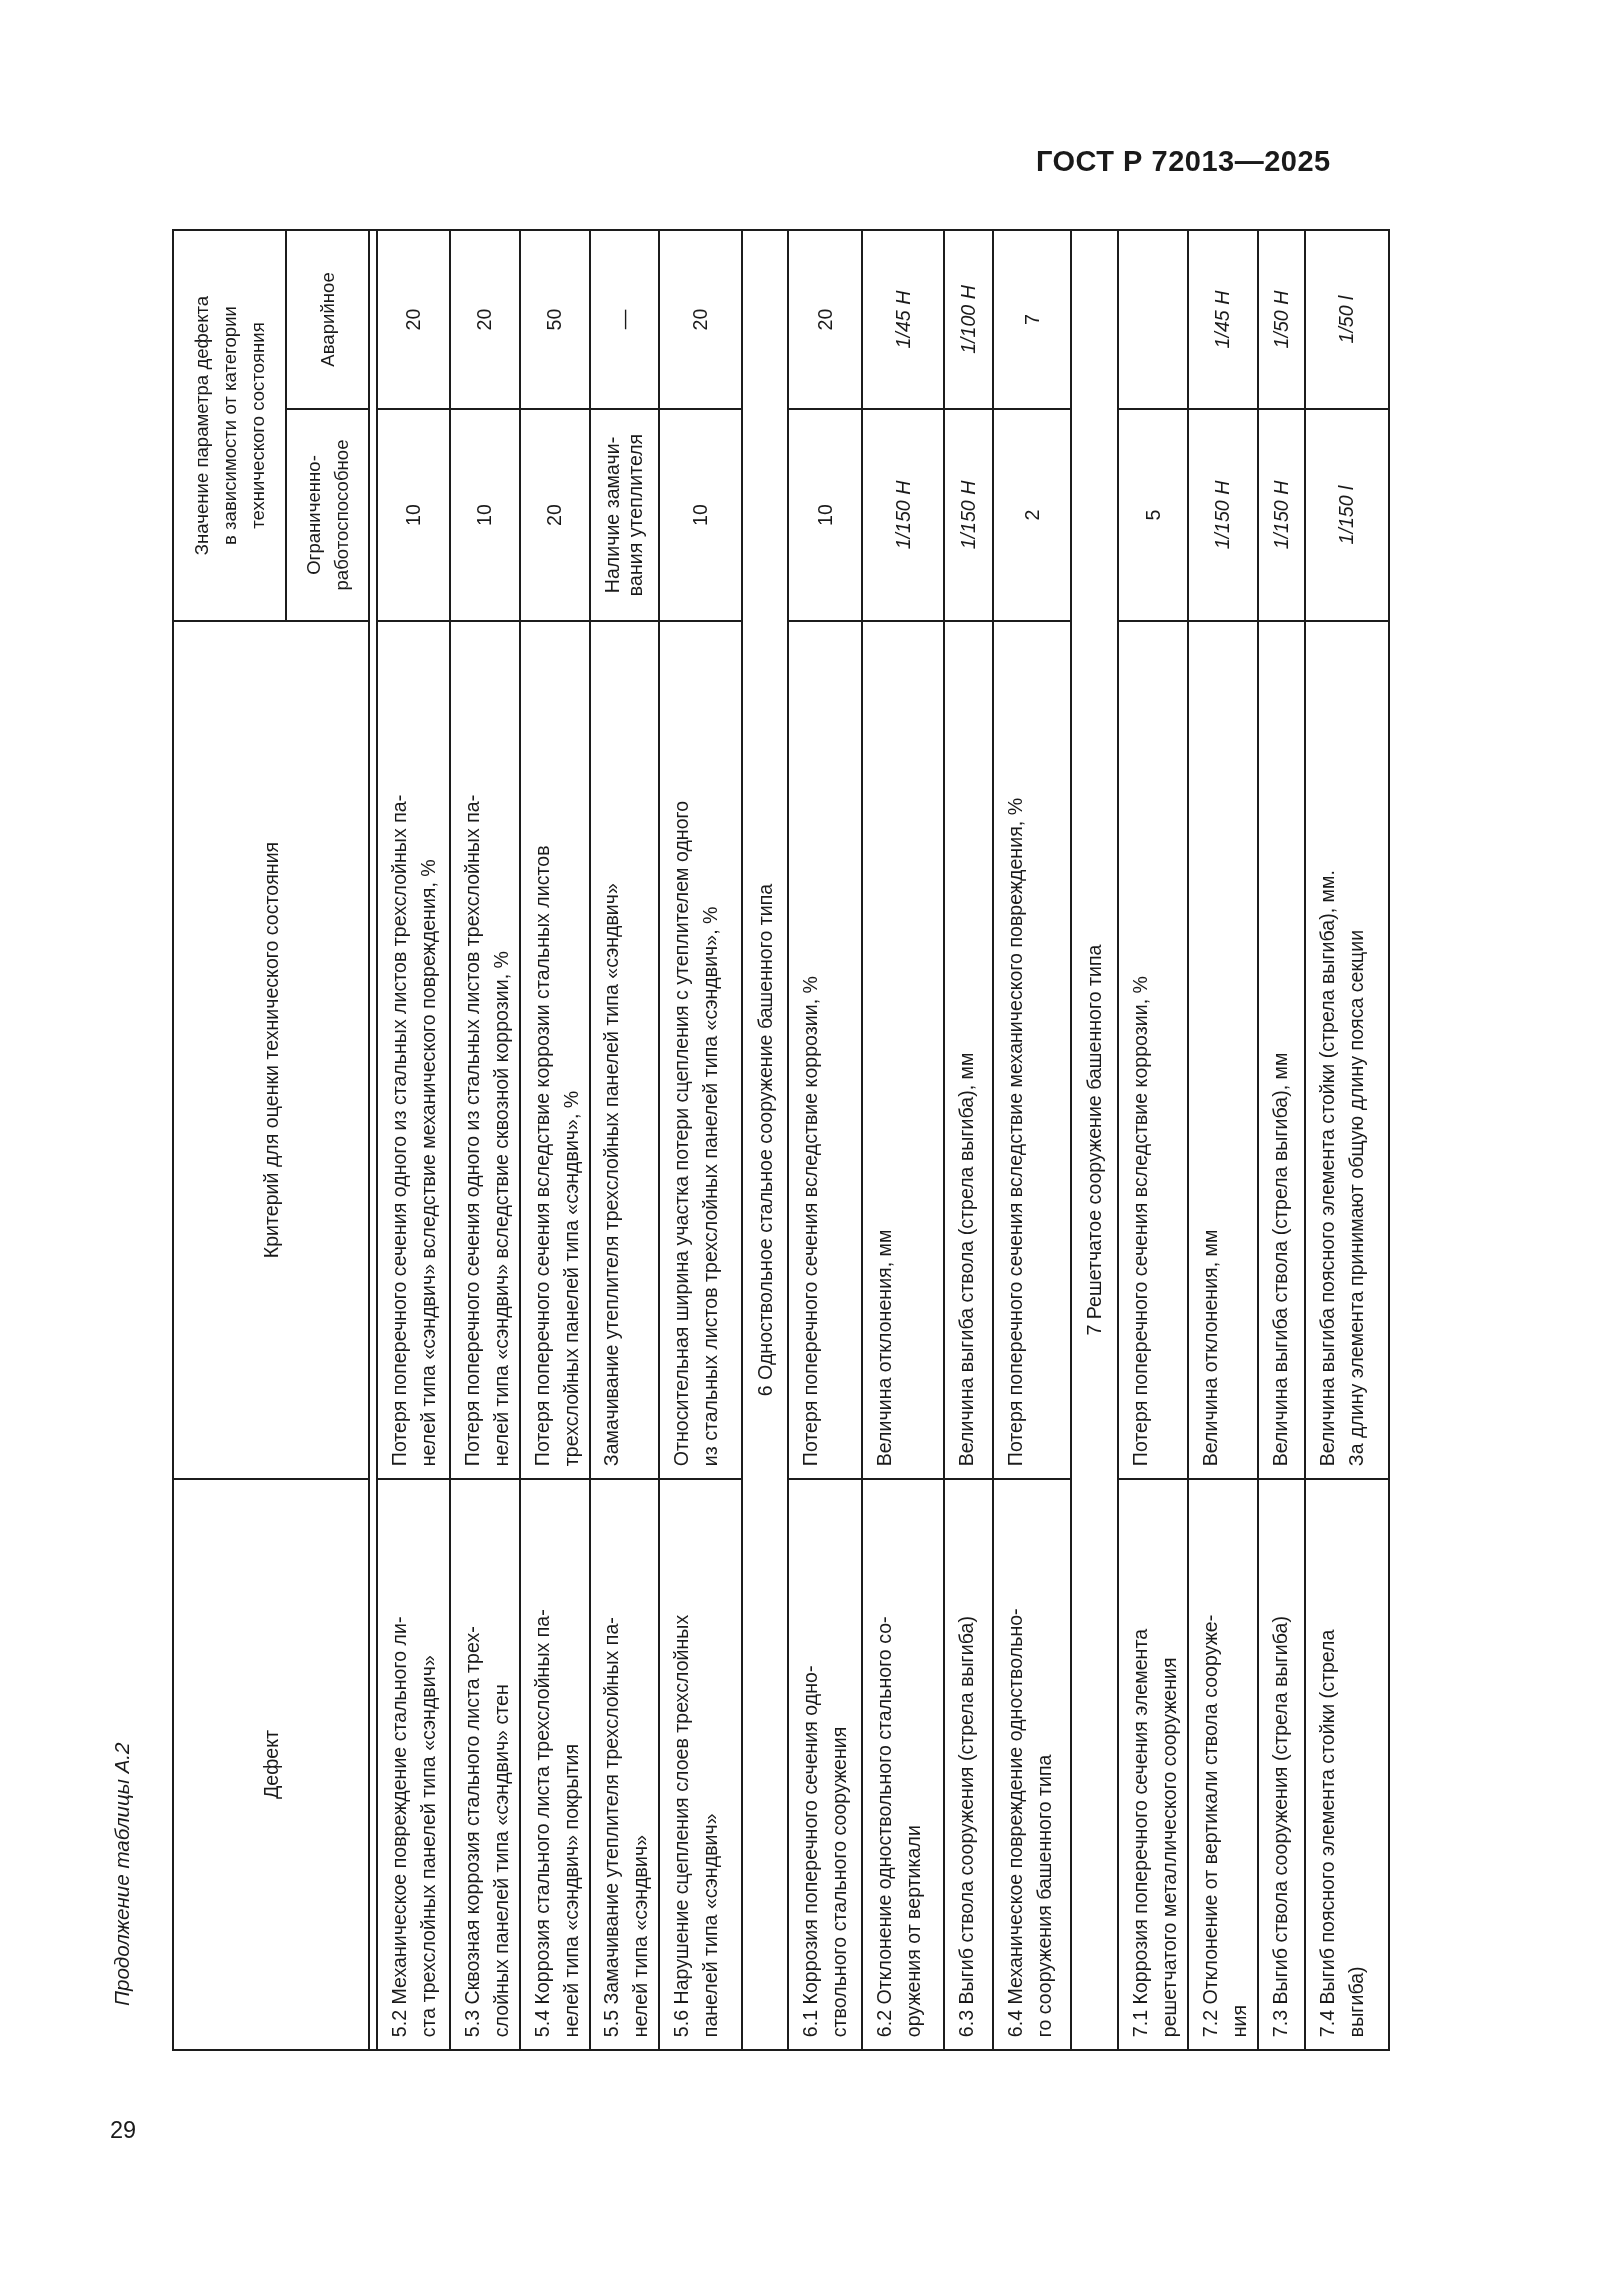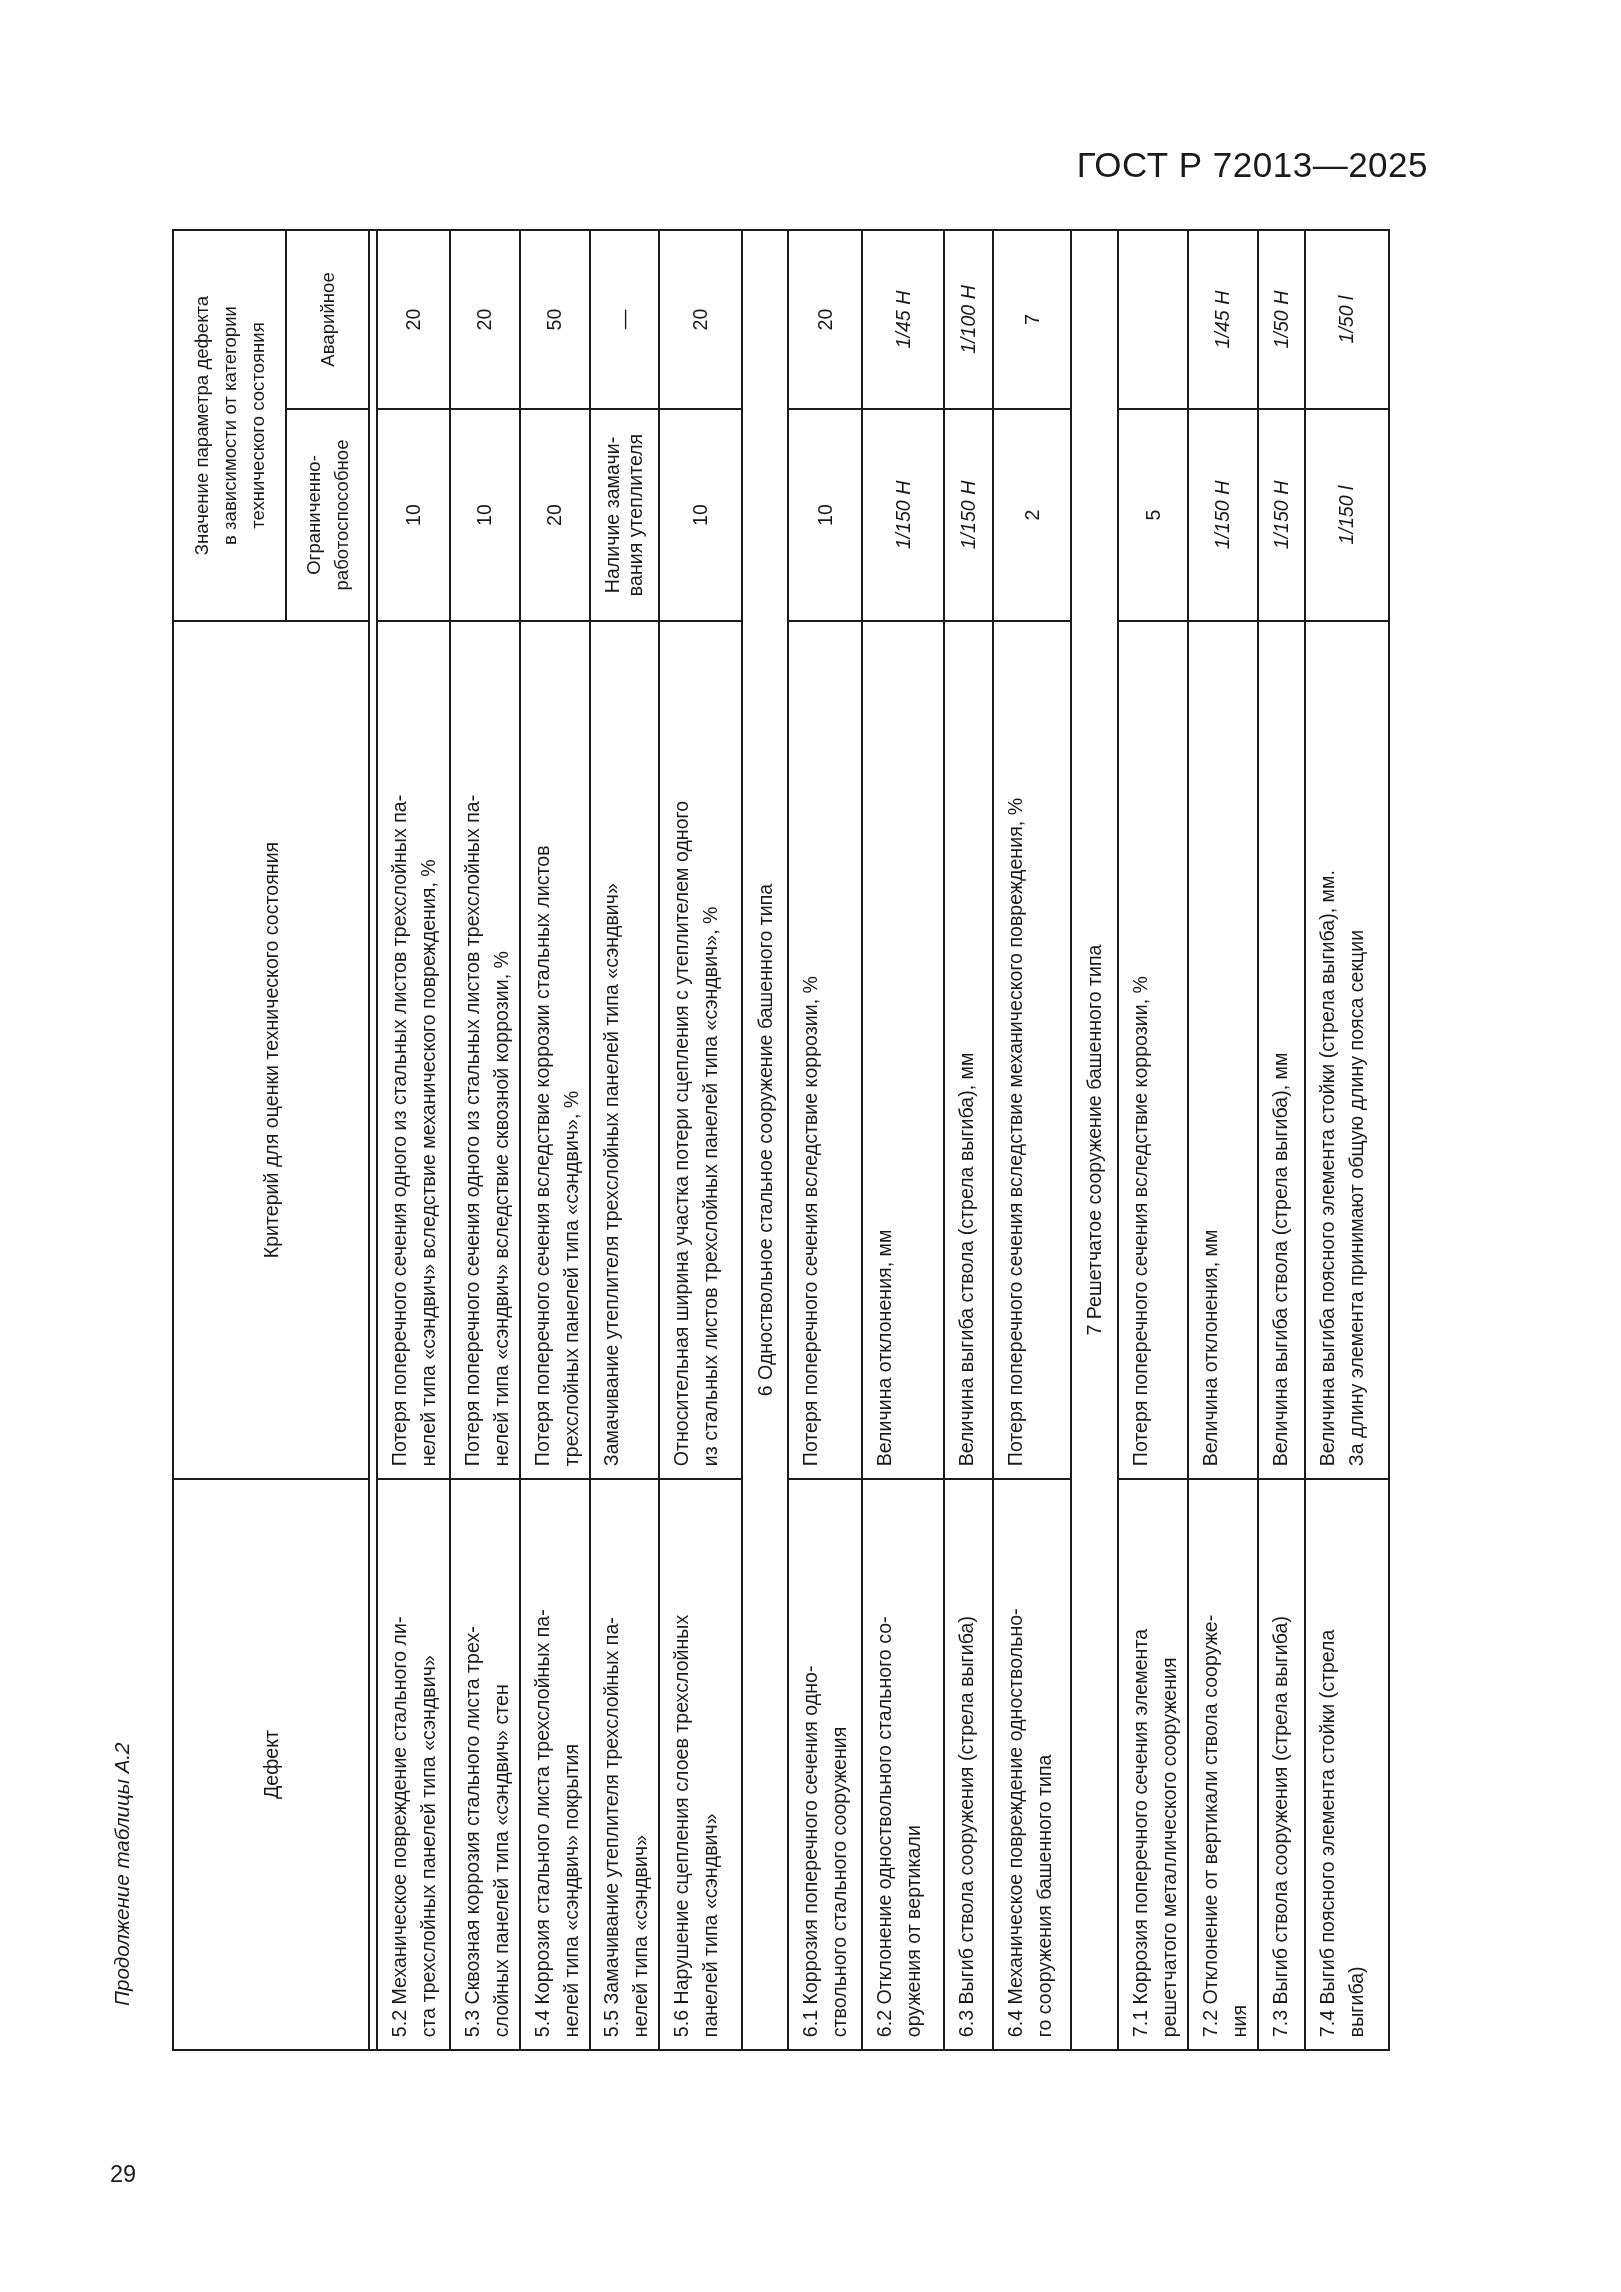--- a/index.html
+++ b/index.html
@@ -3,29 +3,29 @@
 <meta charset="utf-8">
 <title>ГОСТ Р 72013—2025 — стр. 29</title>
 <style>
   html,body{margin:0;padding:0;}
   body{
     width:1621px;height:2293px;position:relative;background:#ffffff;
     font-family:"Liberation Sans", sans-serif;color:#1a1a1a;overflow:hidden;
   }
   
   .doc-header{
-    position:absolute;top:145px;left:1036px;width:392px;text-align:right;
-    font-size:35px;font-weight:normal;letter-spacing:0.5px;white-space:nowrap;
+    position:absolute;top:145px;left:1036px;width:392px;text-align:left;
+    font-size:29px;font-weight:bold;letter-spacing:0.5px;white-space:nowrap;
   }
   
   .rot{transform:rotate(-90deg);transform-origin:0 0;position:absolute;}
   .continuation{
     left:110px;top:2006px;font-style:italic;font-size:20.6px;white-space:nowrap;
   }
-  .pagenum{position:absolute;left:110px;top:2117px;font-size:23.5px;margin-top:44px;}
+  .pagenum{position:absolute;left:110px;top:2117px;font-size:23.5px;}
 
   .table-wrap{left:172px;top:2051px;width:1820px;height:1210px;}
   table.gost{
     border-collapse:collapse;table-layout:fixed;width:1820px;height:1210px;
     font-size:19.6px;color:#1a1a1a;
   }
   table.gost th, table.gost td{
     border:2px solid #1c1c1c;overflow:hidden;
     font-weight:normal;box-sizing:border-box;
   }

